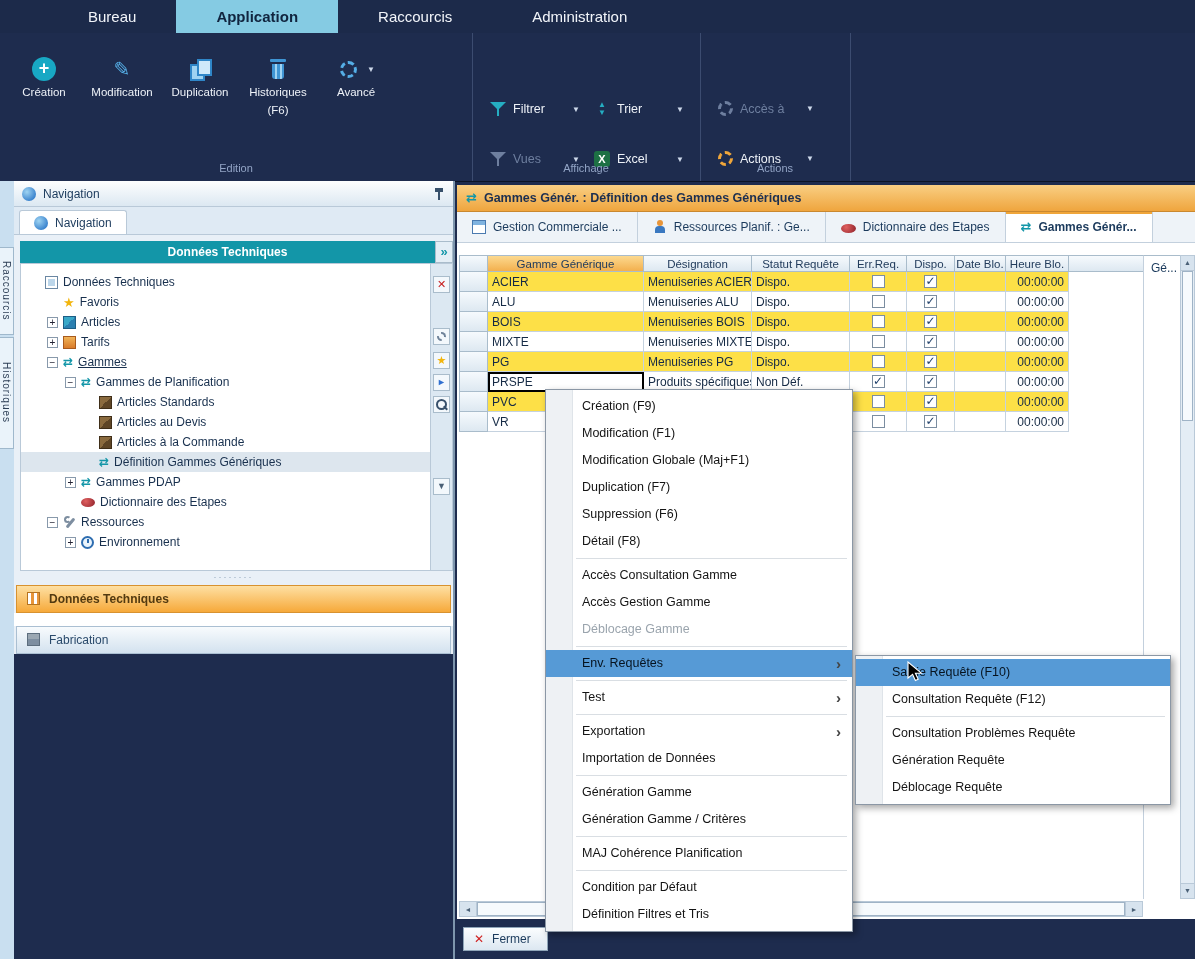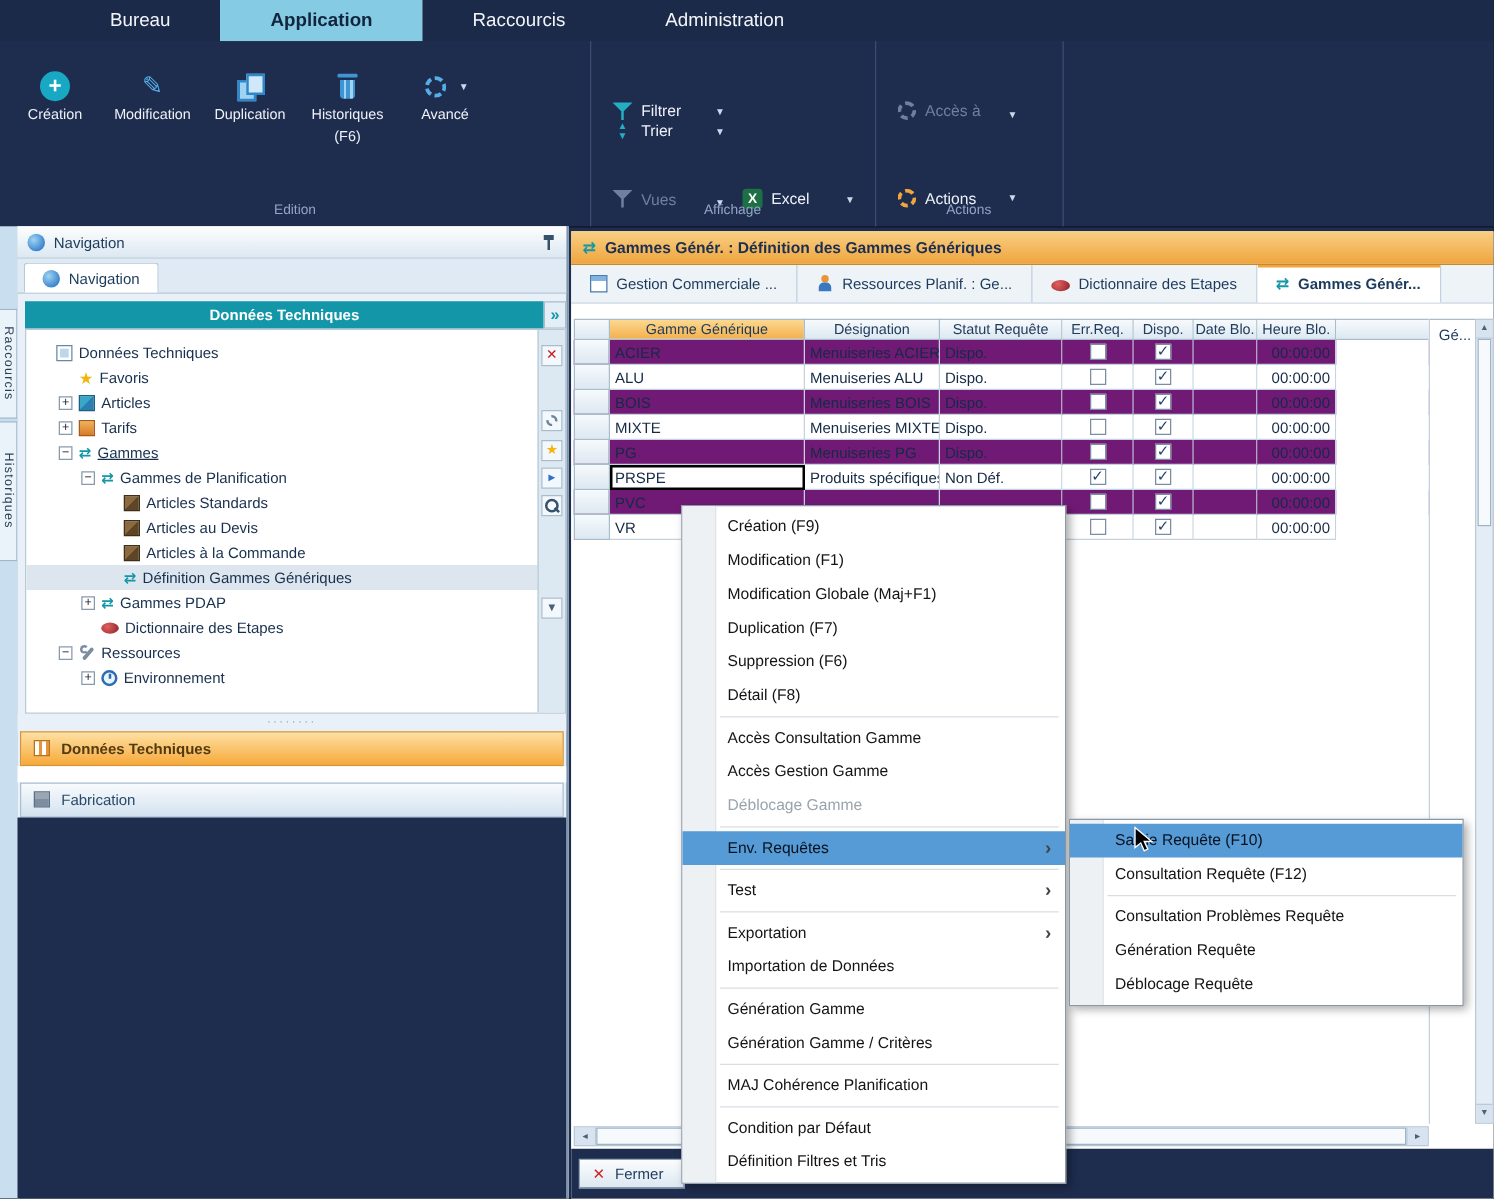--- a/index.html
+++ b/index.html
@@ -22,24 +22,24 @@
   .rg-edition{left:0;width:472px;border-right:1px solid #3c4c70;}
   .rg-affichage{left:472px;width:228px;border-right:1px solid #3c4c70;}
   .rg-actions{left:700px;width:150px;border-right:1px solid #3c4c70;}
   .rgroup-label{position:absolute;bottom:7px;left:0;right:0;text-align:center;color:#93a5c6;font-size:11px;}
   .big-btns{display:flex;align-items:flex-start;padding:24px 4px 0 10px;gap:10px;}
   .rbtn{display:flex;flex-direction:column;align-items:center;gap:5px;color:#eef2f8;font-size:11.5px;text-align:center;min-width:68px;}
   .rbtn .toprow{display:flex;align-items:center;gap:7px;height:24px;}
   .rlabel{line-height:13px;}
   .dd{font-size:8px;color:#cdd8ea;}
   .irow{position:absolute;left:18px;display:flex;gap:0;}
-  .irow1{top:48px;flex-direction:column;}.irow2{top:118px;}
+  .irow1{top:68px;}.irow2{top:118px;}
   .ibtn{display:flex;align-items:center;gap:7px;color:#eef2f8;font-size:12.5px;width:104px;}
   .ibtn .dd{margin-left:auto;margin-right:14px;}
-  .ibtn.disabled{color:#6e7f9f;align-items:flex-end;}
+  .ibtn.disabled{color:#6e7f9f;}
   .rg-actions .ibtn{width:110px;}
 
   
   .ric{width:24px;height:24px;position:relative;display:inline-block;flex:none;}
   .ric-create{background:#18a8c4;border-radius:50%;}
   .ric-create::after{content:"+";position:absolute;inset:0;color:#fff;font-size:18px;line-height:23px;text-align:center;font-weight:bold;}
   .ric-pencil{color:#55aee6;font-size:20px;line-height:24px;text-align:center;}
   .ric-dup::before{content:"";position:absolute;left:2px;top:7px;width:11px;height:13px;background:#9fd3f2;border:2px solid #2f86c8;}
   .ric-dup::after{content:"";position:absolute;left:9px;top:2px;width:11px;height:13px;background:#cfe9fa;border:2px solid #2f86c8;}
   .ric-trash::before{content:"";position:absolute;left:4px;top:2px;width:16px;height:3px;background:#3f95d4;border-radius:1px;}
@@ -145,21 +145,21 @@
   .wico-gc{background:linear-gradient(#7fb3e0 0 4px,#fff 4px);border:1px solid #4a7ab0;box-sizing:border-box;}
   .wico-rp::before{content:"";position:absolute;left:4px;top:0;width:6px;height:6px;border-radius:50%;background:#e8953a;}
   .wico-rp::after{content:"";position:absolute;left:2px;top:6px;width:10px;height:7px;border-radius:4px 4px 0 0;background:#3a78c0;}
   .wico-et{width:15px;height:9px;margin-top:3px;border-radius:50%;background:radial-gradient(circle at 35% 35%,#e06060,#8c1f28);}
   .wico-gg{color:#1396a8;font-weight:bold;font-size:13px;line-height:14px;width:auto;}
   .ws-body{flex:1;position:relative;background:#fff;}
 
   
   .grid{position:absolute;left:2px;top:12px;right:52px;}
   .g-row{display:flex;height:20px;font-size:12px;color:#152a45;background:#fff;}
-  .g-row.alt{background:#701a75;}
+  .g-row.alt{background:#fde047;}
   .g-head{height:17px;}
   .g-cell{border-right:1px solid #c5d2df;border-bottom:1px solid #c5d2df;display:flex;align-items:center;
           padding:0 4px;overflow:hidden;white-space:nowrap;box-sizing:border-box;background:inherit;}
   .g-head .g-cell{background:linear-gradient(#f6fafd,#dde8f1);border-color:#a9bccb;border-top:1px solid #a9bccb;
                   justify-content:center;font-size:11.5px;color:#223c5c;}
   .g-head .g-cell.sorted{background:linear-gradient(#fcd98f,#f3b04e);}
   .c-gutter{width:29px;background:linear-gradient(#f6fafd,#dde8f1);border-color:#a9bccb;border-left:1px solid #a9bccb;}
   .c-gamme{width:156px;}
   .c-des{width:108px;}
   .c-statut{width:98px;}
@@ -184,21 +184,21 @@
   .hs-btn{width:16px;flex:none;text-align:center;font-size:7px;line-height:15px;color:#4a6076;background:#d7e3ee;border-right:1px solid #b9c9d8;}
   .hs-right{border-right:none;border-left:1px solid #b9c9d8;}
   .hs-thumb{flex:1;background:#f6fafd;border:1px solid #9fb3c6;box-sizing:border-box;}
   .ws-bottom{position:absolute;left:0;right:0;bottom:0;height:40px;background:#1e2c4e;display:flex;align-items:center;padding-left:6px;box-sizing:border-box;}
   .fermer-btn{display:flex;align-items:center;gap:8px;background:linear-gradient(#fbfdfe,#dce7f1);border:1px solid #8fa5b8;
               padding:4px 16px 4px 10px;font-size:12px;color:#1b3a5c;}
   .fermer-x{color:#d02020;font-weight:bold;}
 
   
   .cmenu{position:absolute;left:545px;top:389px;width:306px;background:#fff;border:1px solid #8b97a5;
-         box-shadow:3px 3px 7px rgba(0,0,0,.35);padding:3px 0;z-index:10;margin-top:15px;}
+         box-shadow:3px 3px 7px rgba(0,0,0,.35);padding:3px 0;z-index:10;}
   .cmenu::before{content:"";position:absolute;left:0;top:0;bottom:0;width:26px;background:#eef1f4;border-right:1px solid #dfe4e9;}
   .smenu{position:absolute;left:855px;top:655px;width:314px;background:#fff;border:1px solid #8b97a5;
          box-shadow:3px 3px 7px rgba(0,0,0,.35);padding:3px 0;z-index:11;}
   .smenu::before{content:"";position:absolute;left:0;top:0;bottom:0;width:26px;background:#eef1f4;border-right:1px solid #dfe4e9;}
   .mi{position:relative;height:27px;line-height:27px;padding-left:36px;font-size:12.5px;color:#141414;white-space:nowrap;}
   .mi.hl{background:#569ad6;color:#06131f;}
   .mi.dis{color:#9aa4ad;}
   .mi .sub{position:absolute;right:11px;top:0;font-size:15px;font-weight:bold;color:#444;}
   .msep{height:1px;background:#d9dee3;margin:3px 5px 3px 30px;position:relative;}
 

